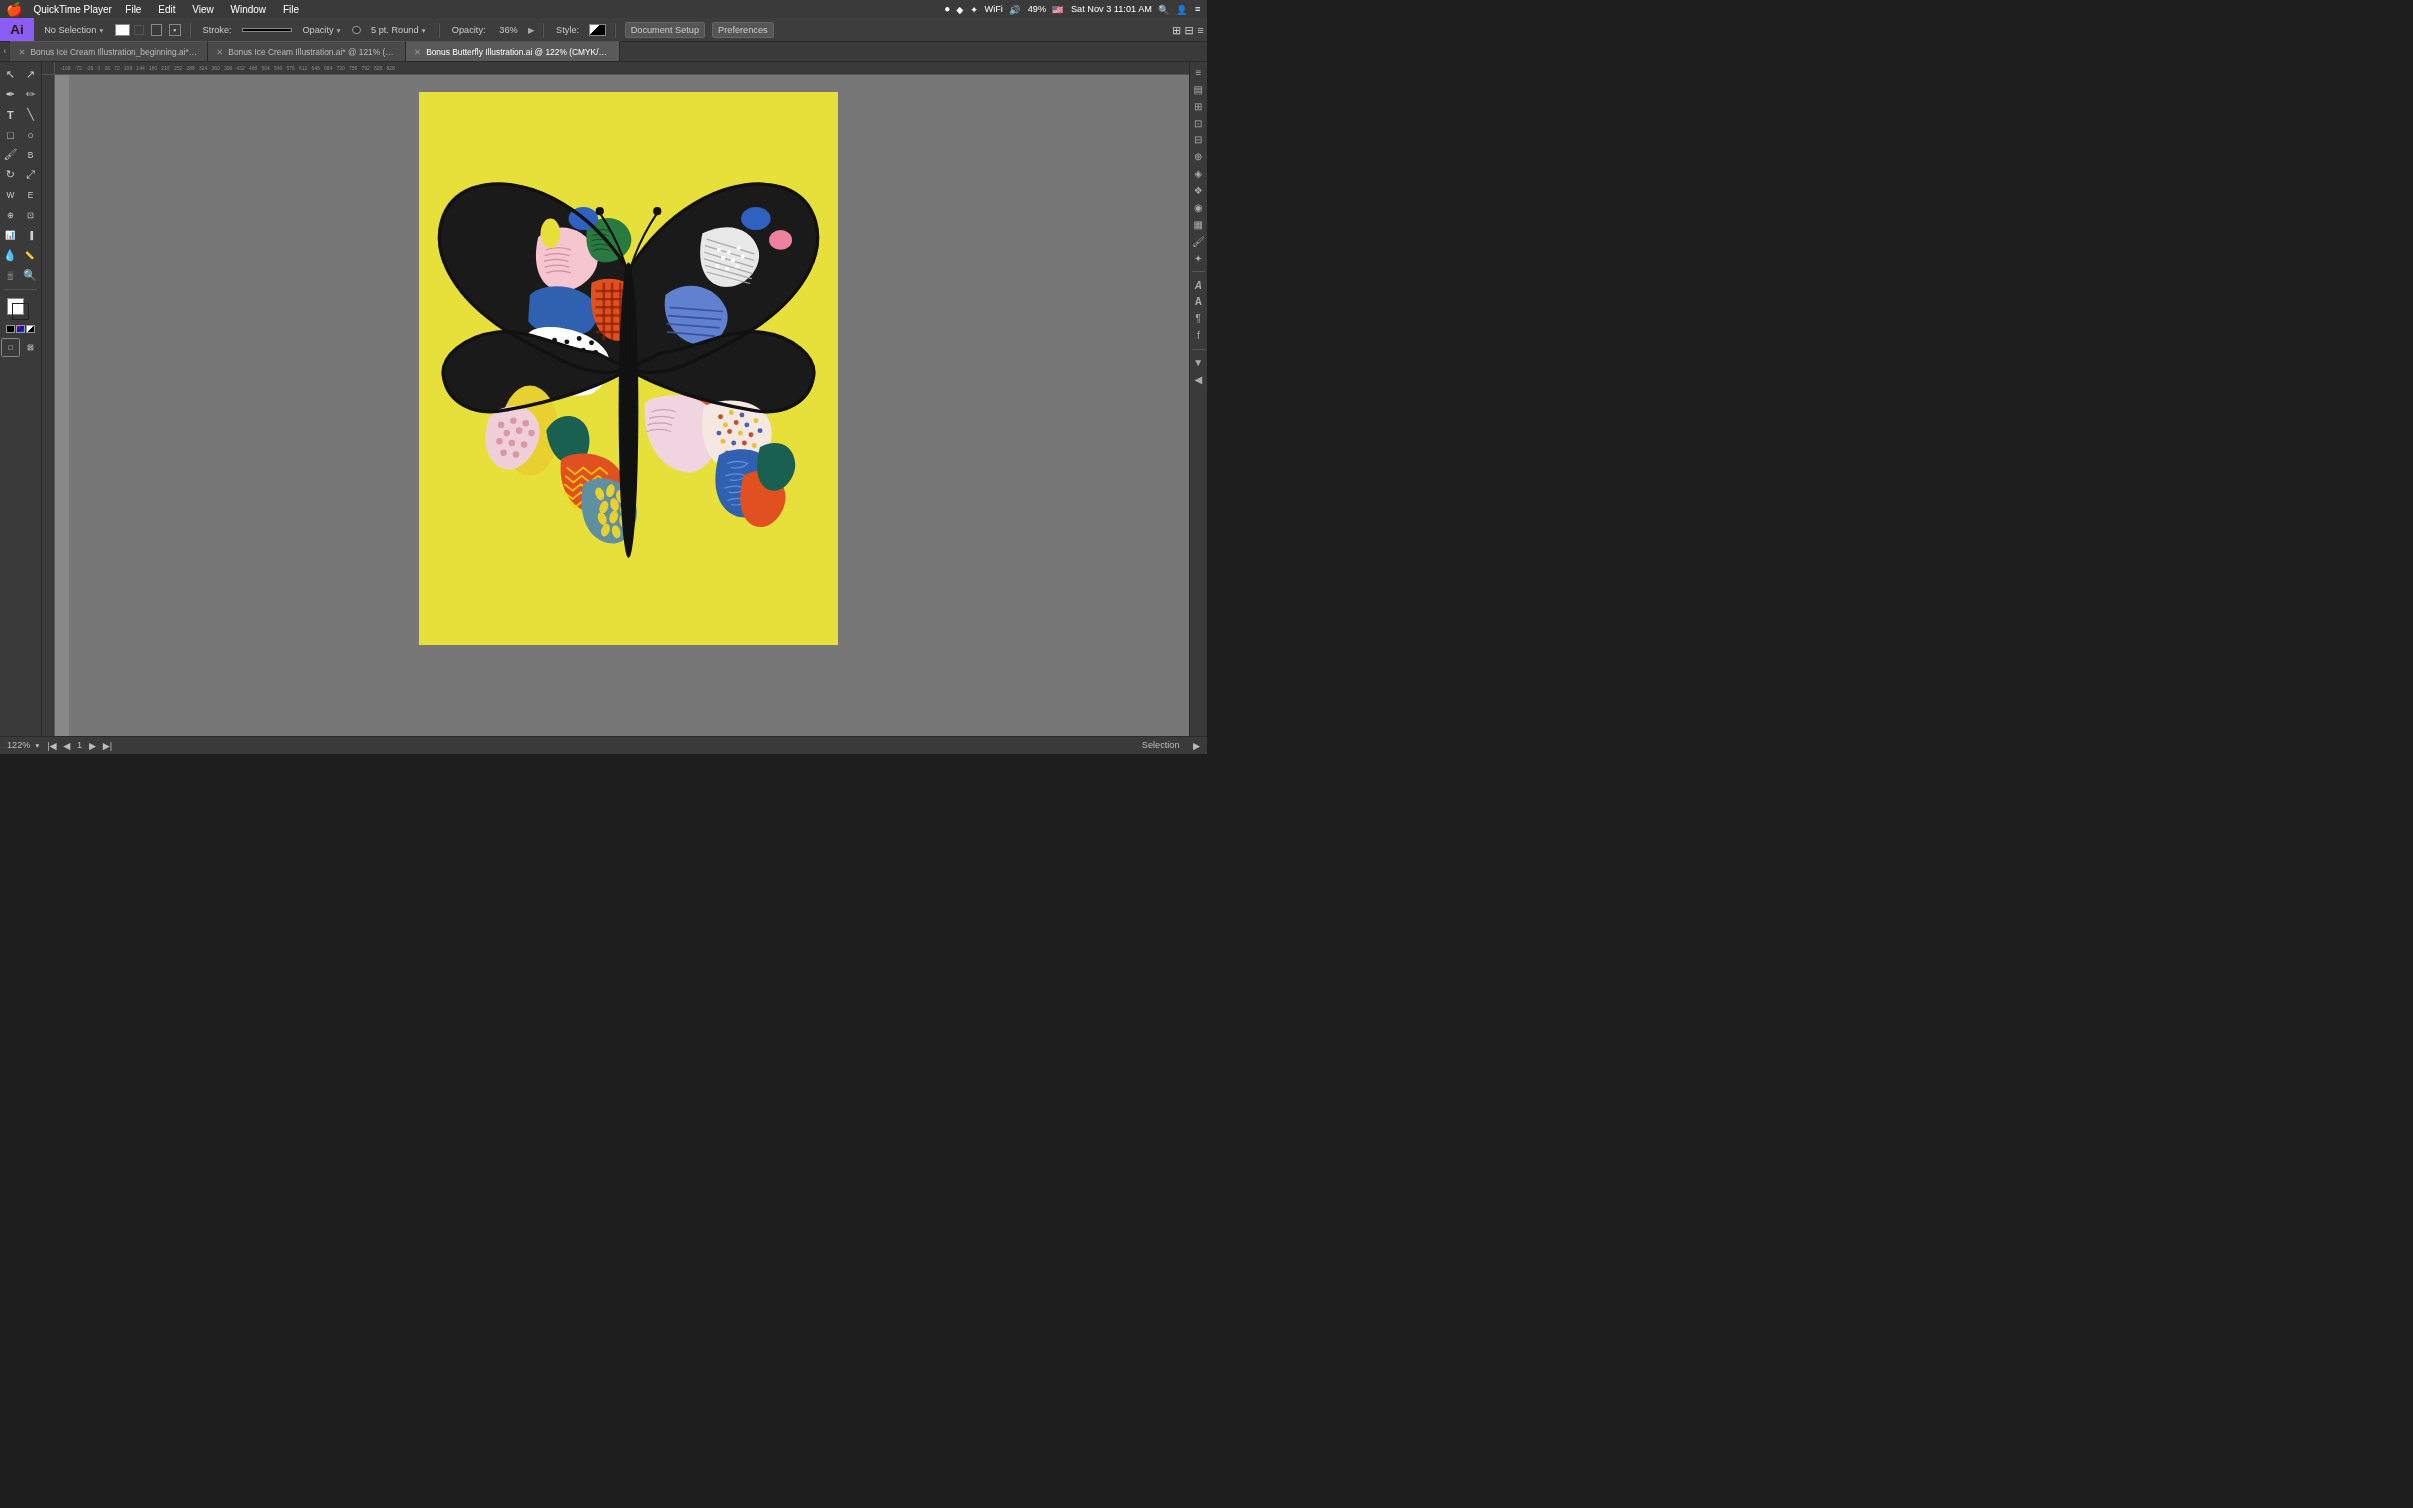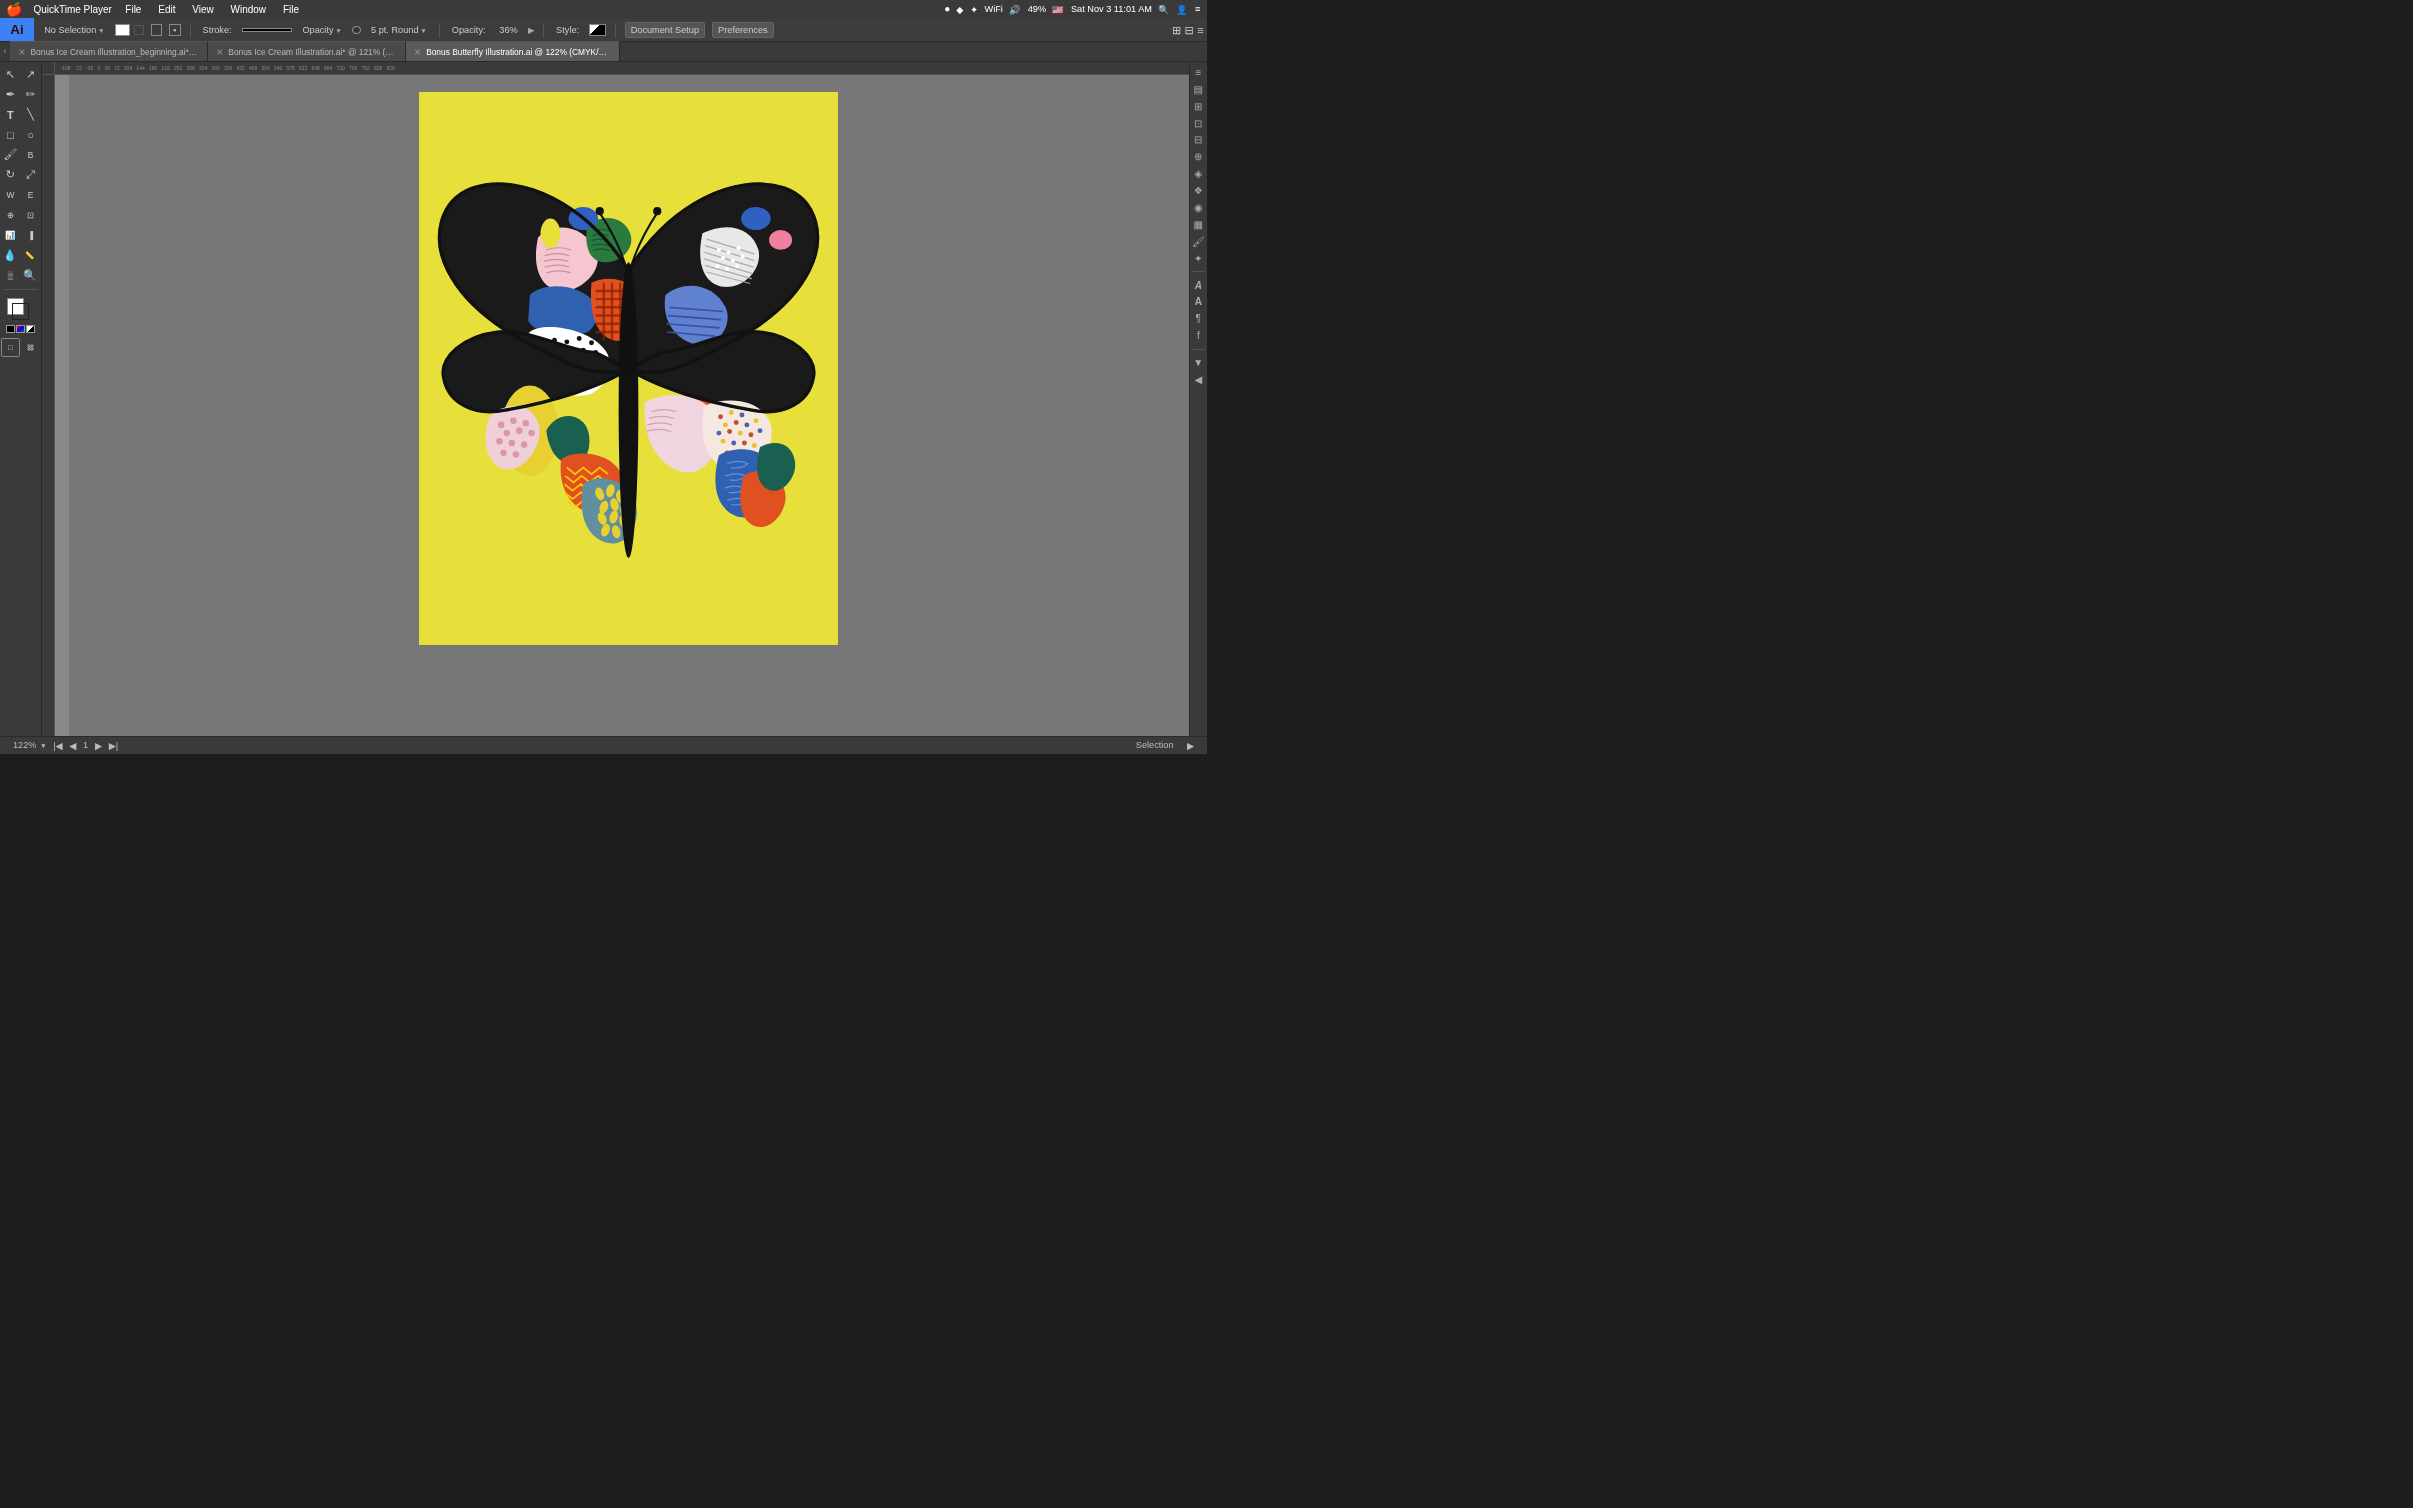--- a/index.html
+++ b/index.html
@@ -93,21 +93,21 @@
     
     #right-panel {
       width: 18.4px; background: #3a3a3a; border-left: 0.8px solid #2a2a2a;
       display: flex; flex-direction: column; align-items: center; padding: 3.4px 0; gap: 2.5px;
     }
     .right-tool { font-size: 10px; color: #aaa; cursor: pointer; padding: 1.7px; }
 
     
     #statusbar {
       width: 100%; height: 18.4px; background: #3a3a3a;
-      display: flex; align-items: center; padding: 0 13px; gap: 6.7px;
+      display: flex; align-items: center; padding: 0 7px; gap: 6.7px;
       border-top: 0.8px solid #2a2a2a; font-size: 9.2px; color: #bbb;
     }
     .statusbar-item { display: flex; align-items: center; gap: 3.4px; }
   </style>
 </head>
 <body>
 
 <div id="menubar">
   <span style="font-size:13.4px;">🍎</span>
   <span style="font-weight:normal;">QuickTime Player</span>
@@ -126,21 +126,21 @@
     <span>🇺🇸</span>
     <span>Sat Nov 3  11:01 AM</span>
     <span>🔍</span>
     <span>👤</span>
     <span>≡</span>
   </div>
 </div>
 
 <div style="display:flex; align-items:stretch; height:23.5px; background:#3d3d3d; border-bottom:0.8px solid #2a2a2a;">
 
-  <div style="width:34px; background:#3b82f6; display:flex; align-items:center; justify-content:center; font-weight:bold; font-size:13.4px; color:#2d1200; margin-right:3.4px;">
+  <div style="width:34px; background:#8b5cf6; display:flex; align-items:center; justify-content:center; font-weight:bold; font-size:13.4px; color:#2d1200; margin-right:3.4px;">
     <span>Ai</span>
   </div>
 
   <div id="toolbar" style="flex:1; border-bottom:none; background:transparent;">
     <div class="toolbar-item">
       <span>No Selection</span>
       <span class="dropdown-arrow">▼</span>
     </div>
     <div style="width:15px;height:11.7px;background:#fff;border:0.8px solid #888;"></div>
     <div style="width:10px;height:10px;border:1.7px solid #555;background:transparent;margin-left:-3.4px;"></div>

